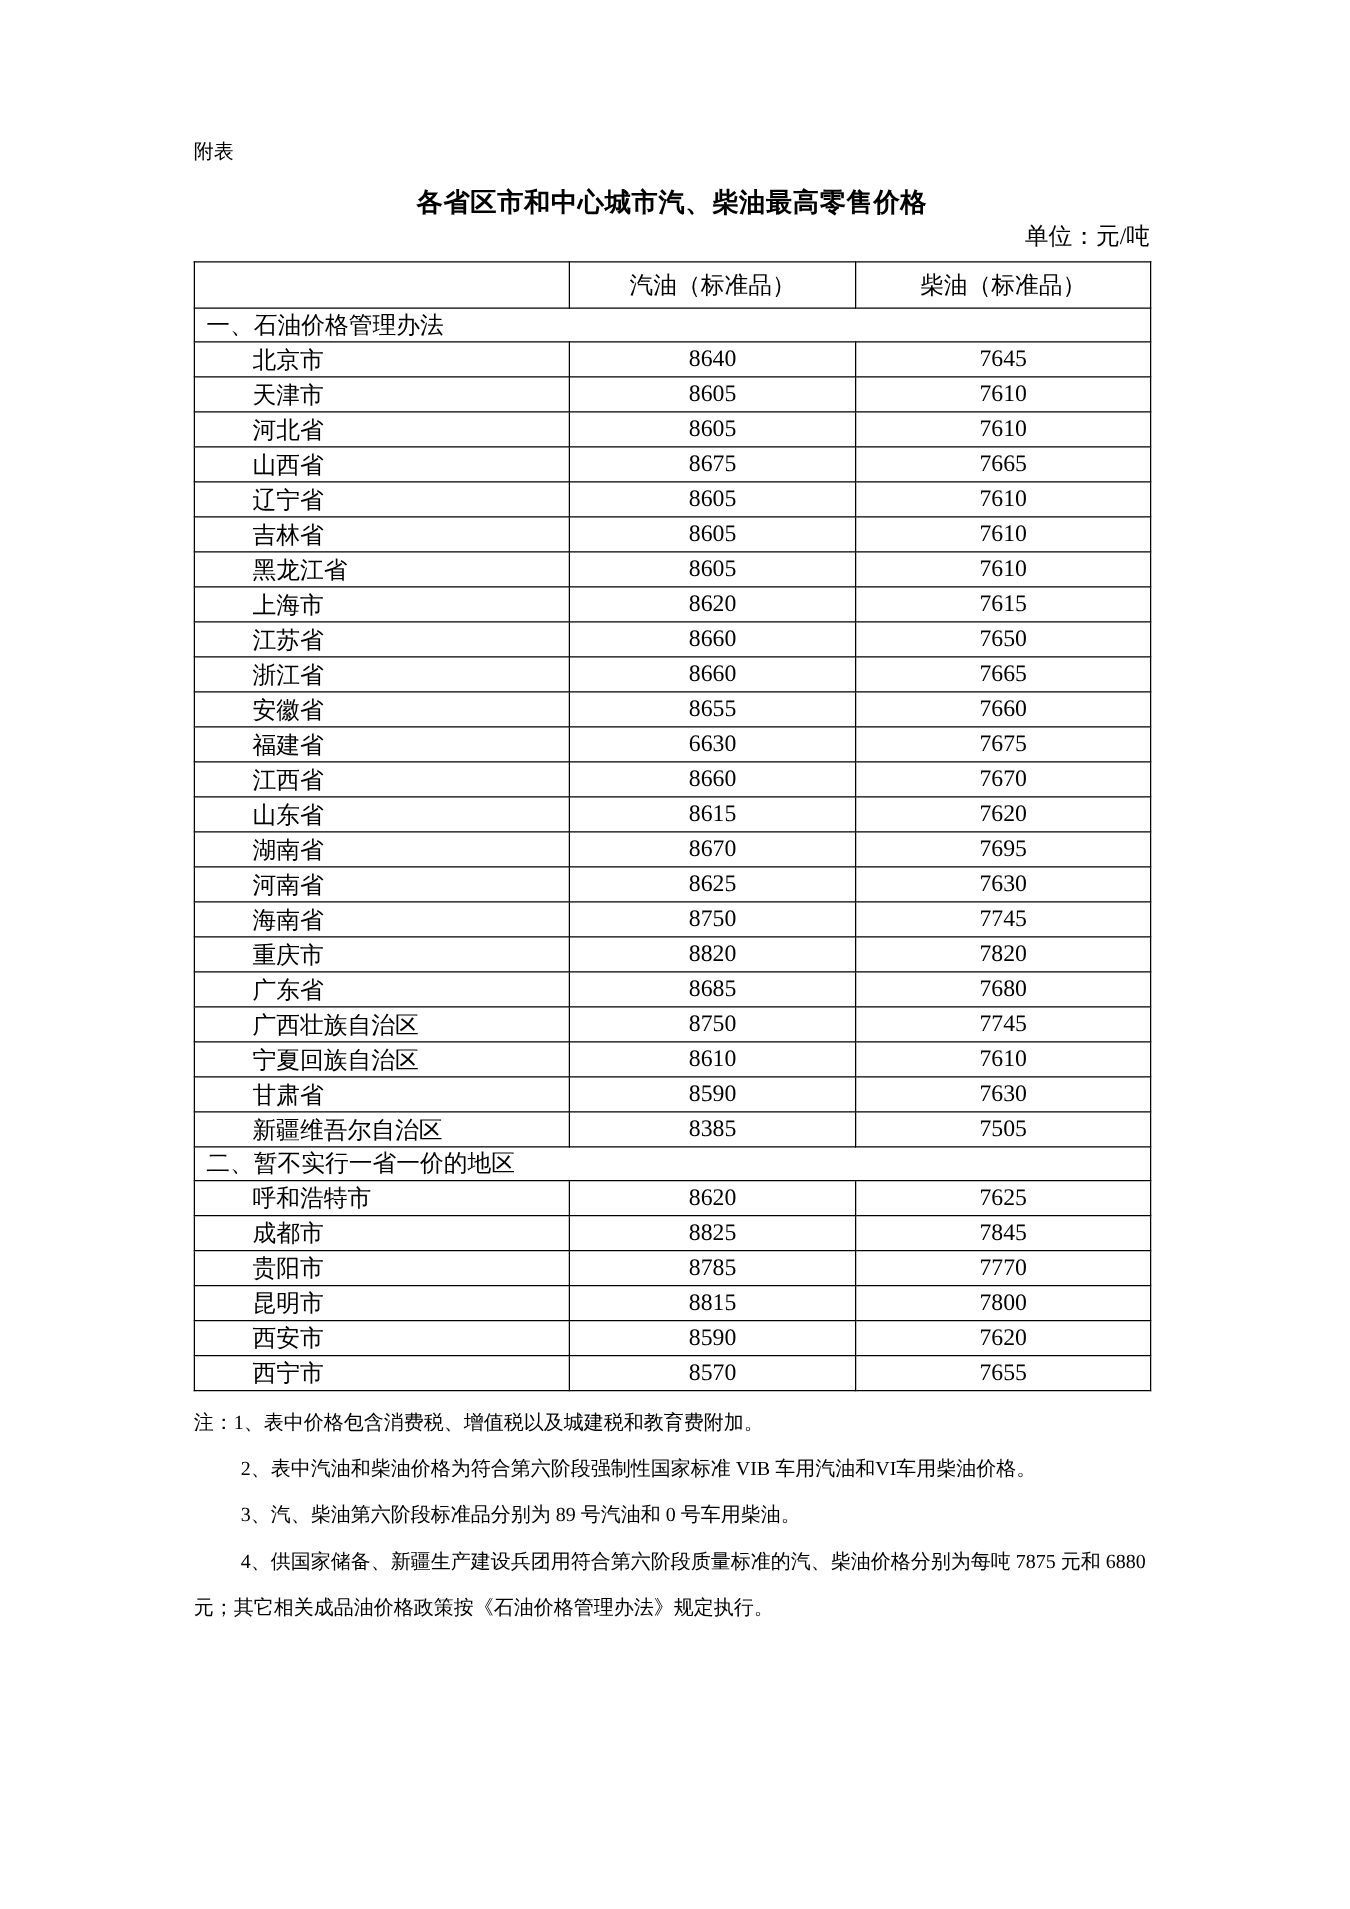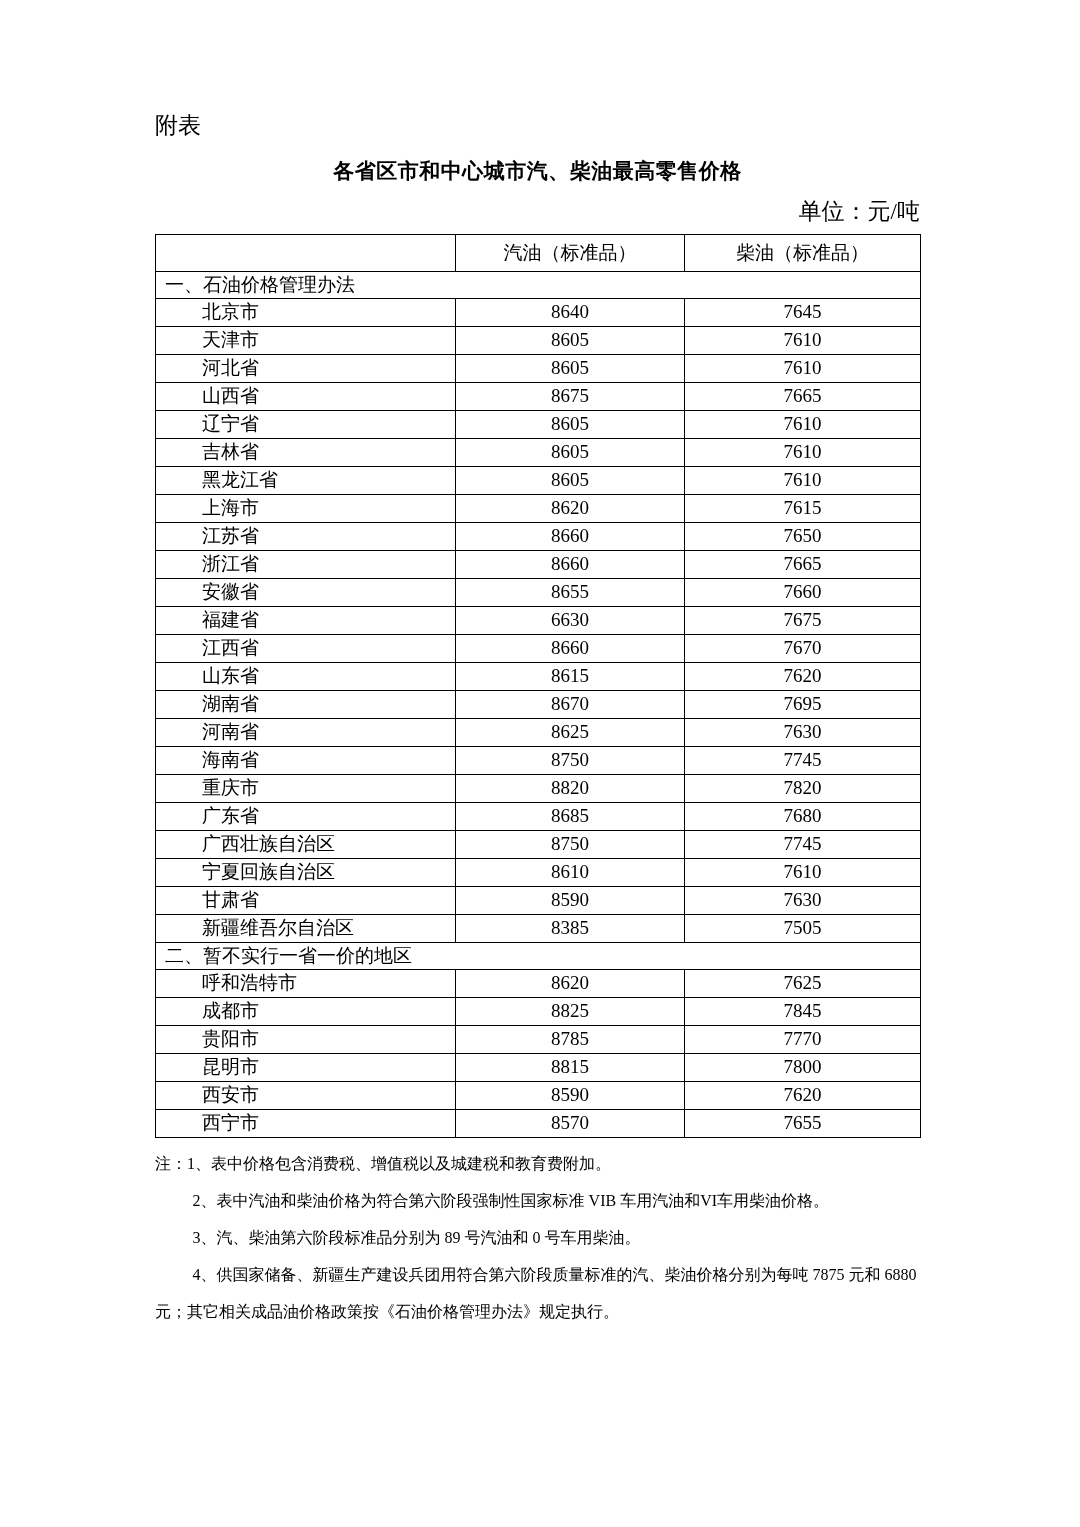--- a/index.html
+++ b/index.html
@@ -10,35 +10,34 @@
     color: #000000;
     position: relative;
     overflow: hidden;
   }
   .content {
     position: absolute;
     left: 155px; top: 112px;
     width: 765px;
   }
   .annex {
-    font-size: 23px;
+    font-size: 16px;
     line-height: 1.25;
   }
   .doc-title {
     text-align: center;
     font-family: "Liberation Sans", "DejaVu Sans", sans-serif;
     font-weight: bold;
     font-size: 21px;
     margin-top: 16px;
     letter-spacing: 0.5px;
   }
   .unit-line {
     text-align: right;
-    font-size: 23px;
-    margin-top: 11px;
+    font-size: 19px;
     margin-bottom: 7px;
   }
   table.price-table {
     border-collapse: collapse;
     width: 765px;
     table-layout: fixed;
   }
   .price-table col.c1 { width: 300px; }
   .price-table col.c2 { width: 229px; }
   .price-table col.c3 { width: 236px; }

